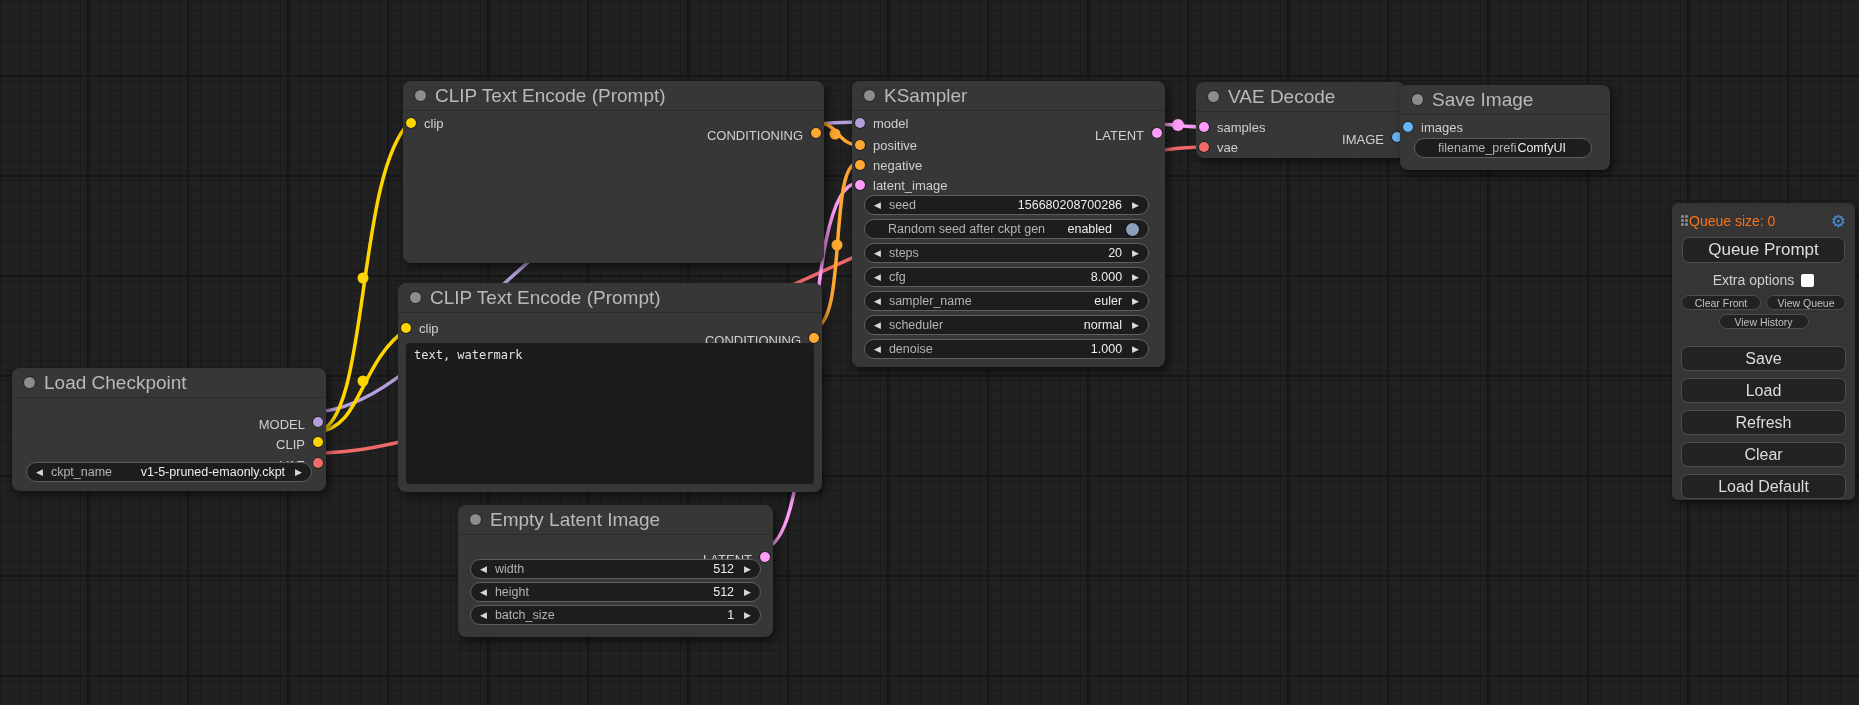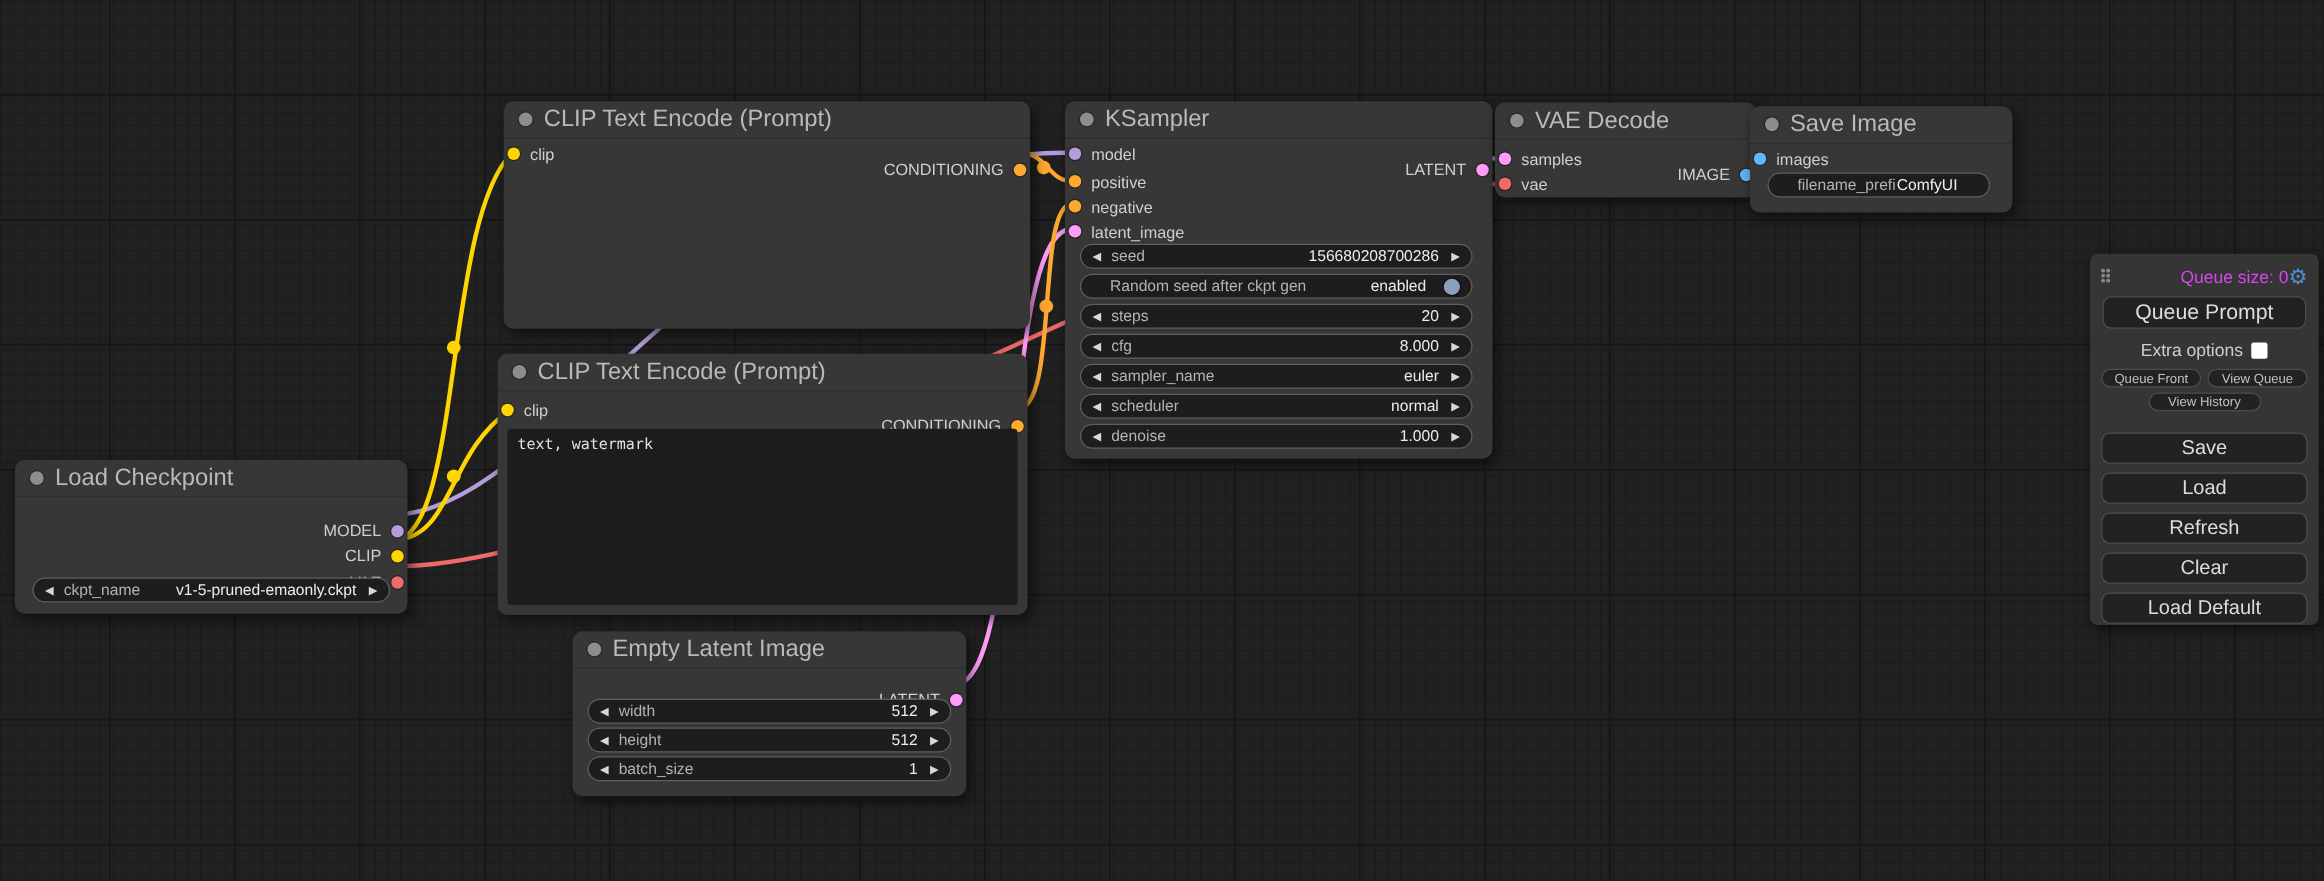--- a/index.html
+++ b/index.html
@@ -33,21 +33,21 @@
   .ntitle {
     height:30px; display:flex; align-items:center; gap:9px; padding:0 12px;
     font-size:19px; color:#b9b9b9; border-bottom:1px solid rgba(0,0,0,.18);
     white-space:nowrap; overflow:hidden;
   }
   .ndot { width:11px; height:11px; border-radius:50%; background:#8d8d8d;
           box-shadow:0 0 0 1px rgba(0,0,0,.3); flex:none; }
   .prow { position:absolute; left:0; right:0; height:20px; display:flex;
           align-items:center; font-size:13px; color:#cfcfcf; }
   .pin  { display:flex; align-items:center; gap:8px; padding-left:3px; }
-  .pout { display:flex; align-items:center; gap:8px; padding-right:3px; margin-left:auto;margin-top:25px; }
+  .pout { display:flex; gap:8px; padding-right:3px; margin-left:auto;margin-top:25px; }
   .pdot { width:10px; height:10px; border-radius:50%; box-shadow:0 0 0 1px rgba(0,0,0,.35); flex:none; }
   .c-model{background:#B39DDB} .c-clip{background:#FFD500} .c-vae{background:#F16A6A}
   .c-cond{background:#FFA931} .c-lat{background:#FF9CF9} .c-img{background:#64B5F6}
 
   .txtarea {
     position:absolute; background:#1c1c1c; border-radius:3px; padding:4px 8px;
     font-family:"DejaVu Sans Mono", monospace; font-size:12px; line-height:1.35;
     color:#e2e2e2; white-space:pre-wrap; overflow:hidden;
   }
   .widget {
@@ -63,21 +63,21 @@
              box-shadow:0 0 0 1px rgba(0,0,0,.4); flex:none; margin-left:2px; }
   .noarr .wlabel { margin-left:14px; }
 
   
   #qpanel {
     position:absolute; left:1672px; top:203px; width:183px; height:297px;
     background:#353535; border-radius:6px; box-shadow:3px 4px 10px rgba(0,0,0,.55);
     color:#cccccc;
   }
   .qhead { height:24px; margin-top:6px; display:flex; align-items:center; padding:0 9px; }
-  .qtitle { flex:1; text-align:right; font-size:14px; color:#d946ef; }
+  .qtitle { flex:1; text-align:left; font-size:14px; color:#f97316; }
   .qgrip { display:grid; grid-template-columns:repeat(2, 4px); grid-auto-rows:4px; }
   .qgrip i { width:2.5px; height:2.5px; border-radius:50%; background:#8a8a8a; }
   .gear { color:#4a90d9; font-size:17px; line-height:1; }
   .btn {
     display:flex; align-items:center; justify-content:center;
     background:#222222; border:1px solid #4d4d4d; border-radius:7px; color:#dddddd;
   }
   #qprompt { margin:4px 10px 0; height:26px; font-size:17px; }
   .qextra { margin-top:9px; display:flex; align-items:center; justify-content:center;
             gap:7px; font-size:14px; color:#cfcfcf; }
@@ -173,21 +173,21 @@
           <span>clip</span>
         </div>
       <div class="pout">
           <span>CONDITIONING</span>
           <span class="pdot c-cond"></span>
         </div>
     </div>
     <div class="txtarea" style="left:8px; right:8px; top:60px; bottom:8px;">text, watermark</div>
   </div>
 
-  <div class="node" style="left:852px; top:81px; width:342px; height:286px;">
+  <div class="node" style="left:852px; top:81px; width:313px; height:286px;">
     <div class="ntitle">
       <span class="ndot"></span>
       <span>KSampler</span>
     </div>
     <div class="prow" style="top:32px;">
       <div class="pin">
           <span class="pdot c-model"></span>
           <span>model</span>
         </div>
       <div class="pout">
@@ -343,21 +343,21 @@
         </span>
       <span class="qtitle">Queue size: 0</span>
       <span class="gear">⚙</span>
     </div>
     <div class="btn" id="qprompt">Queue Prompt</div>
     <div class="qextra">
       <span>Extra options</span>
       <span class="qcheck"></span>
     </div>
     <div class="qsmallrow">
-      <div class="btn bsmall">Queue Front</div>
+      <div class="btn bsmall">Clear Front</div>
       <div class="btn bsmall">View Queue</div>
     </div>
     <div class="btn" id="qhistory">View History</div>
     <div class="qbig">
       <div class="btn">Save</div>
       <div class="btn">Load</div>
       <div class="btn">Refresh</div>
       <div class="btn">Clear</div>
       <div class="btn">Load Default</div>
     </div>

